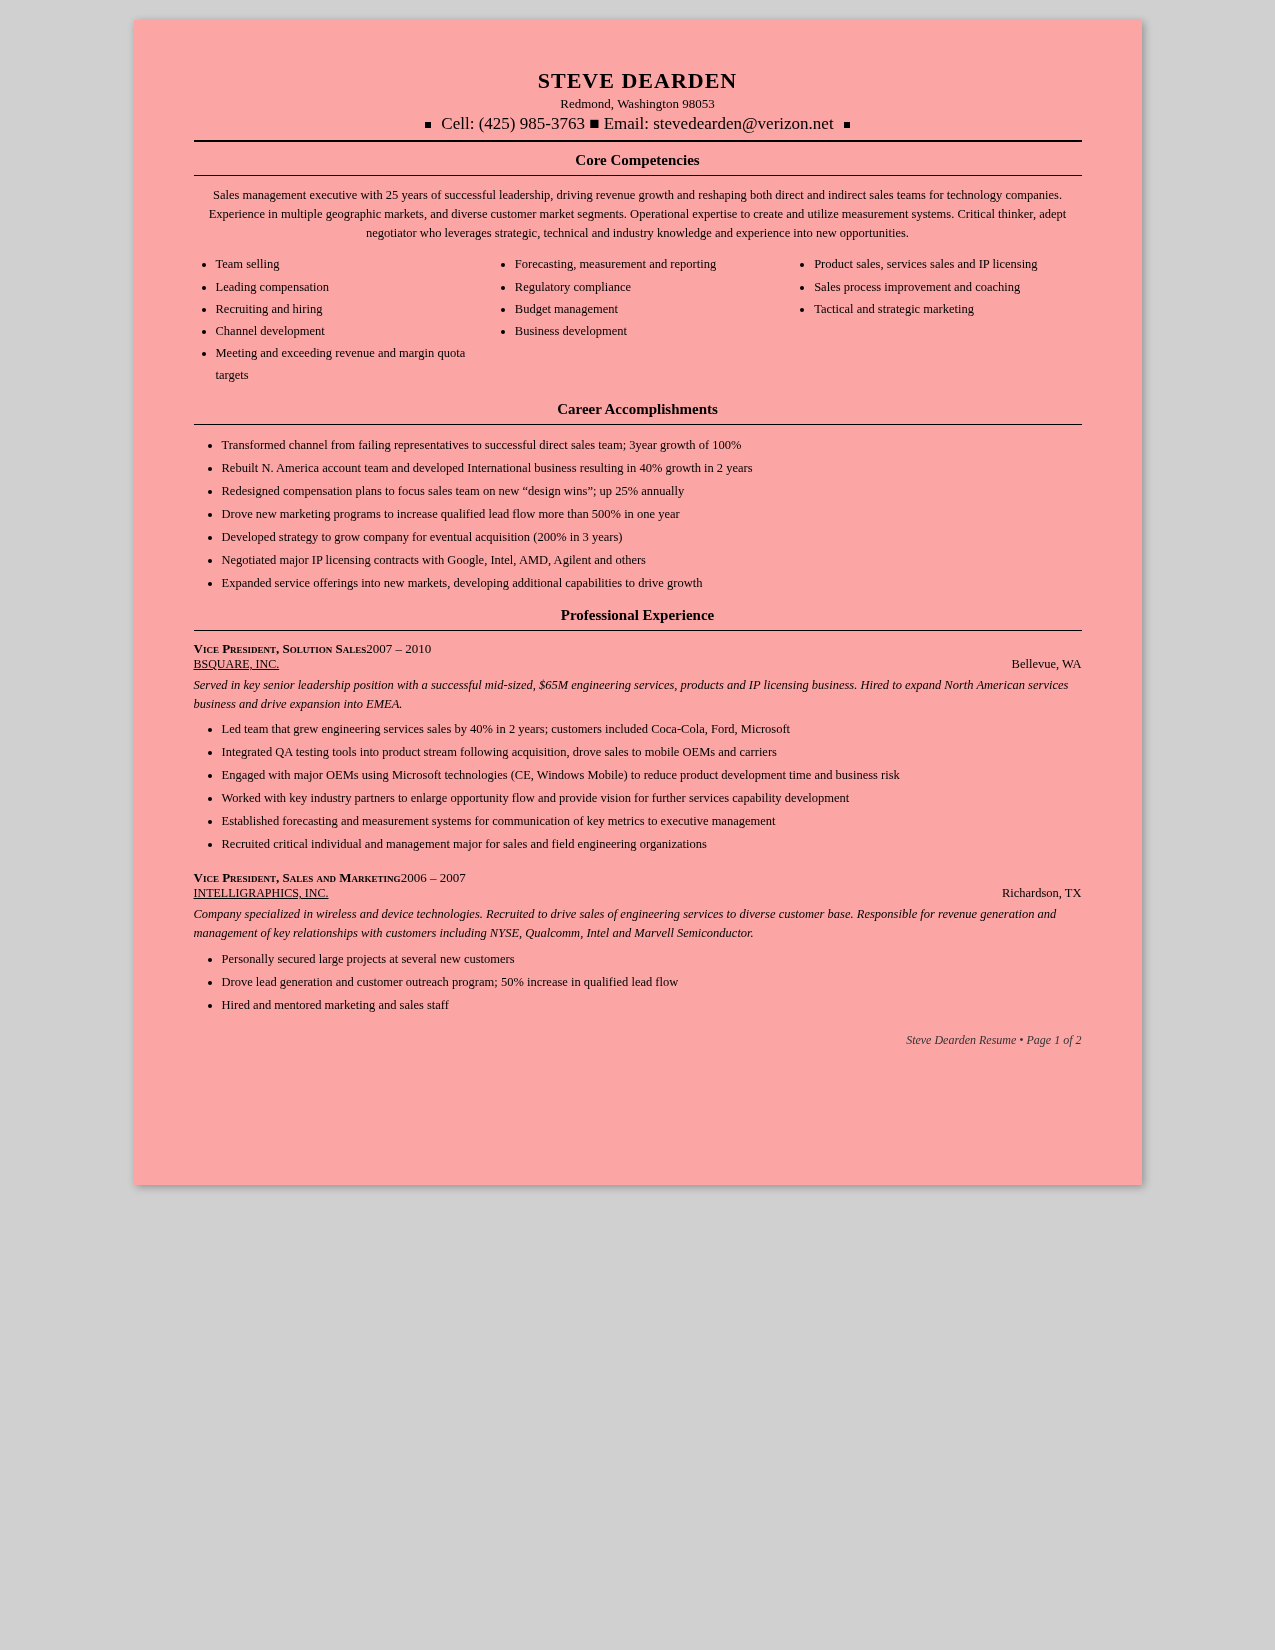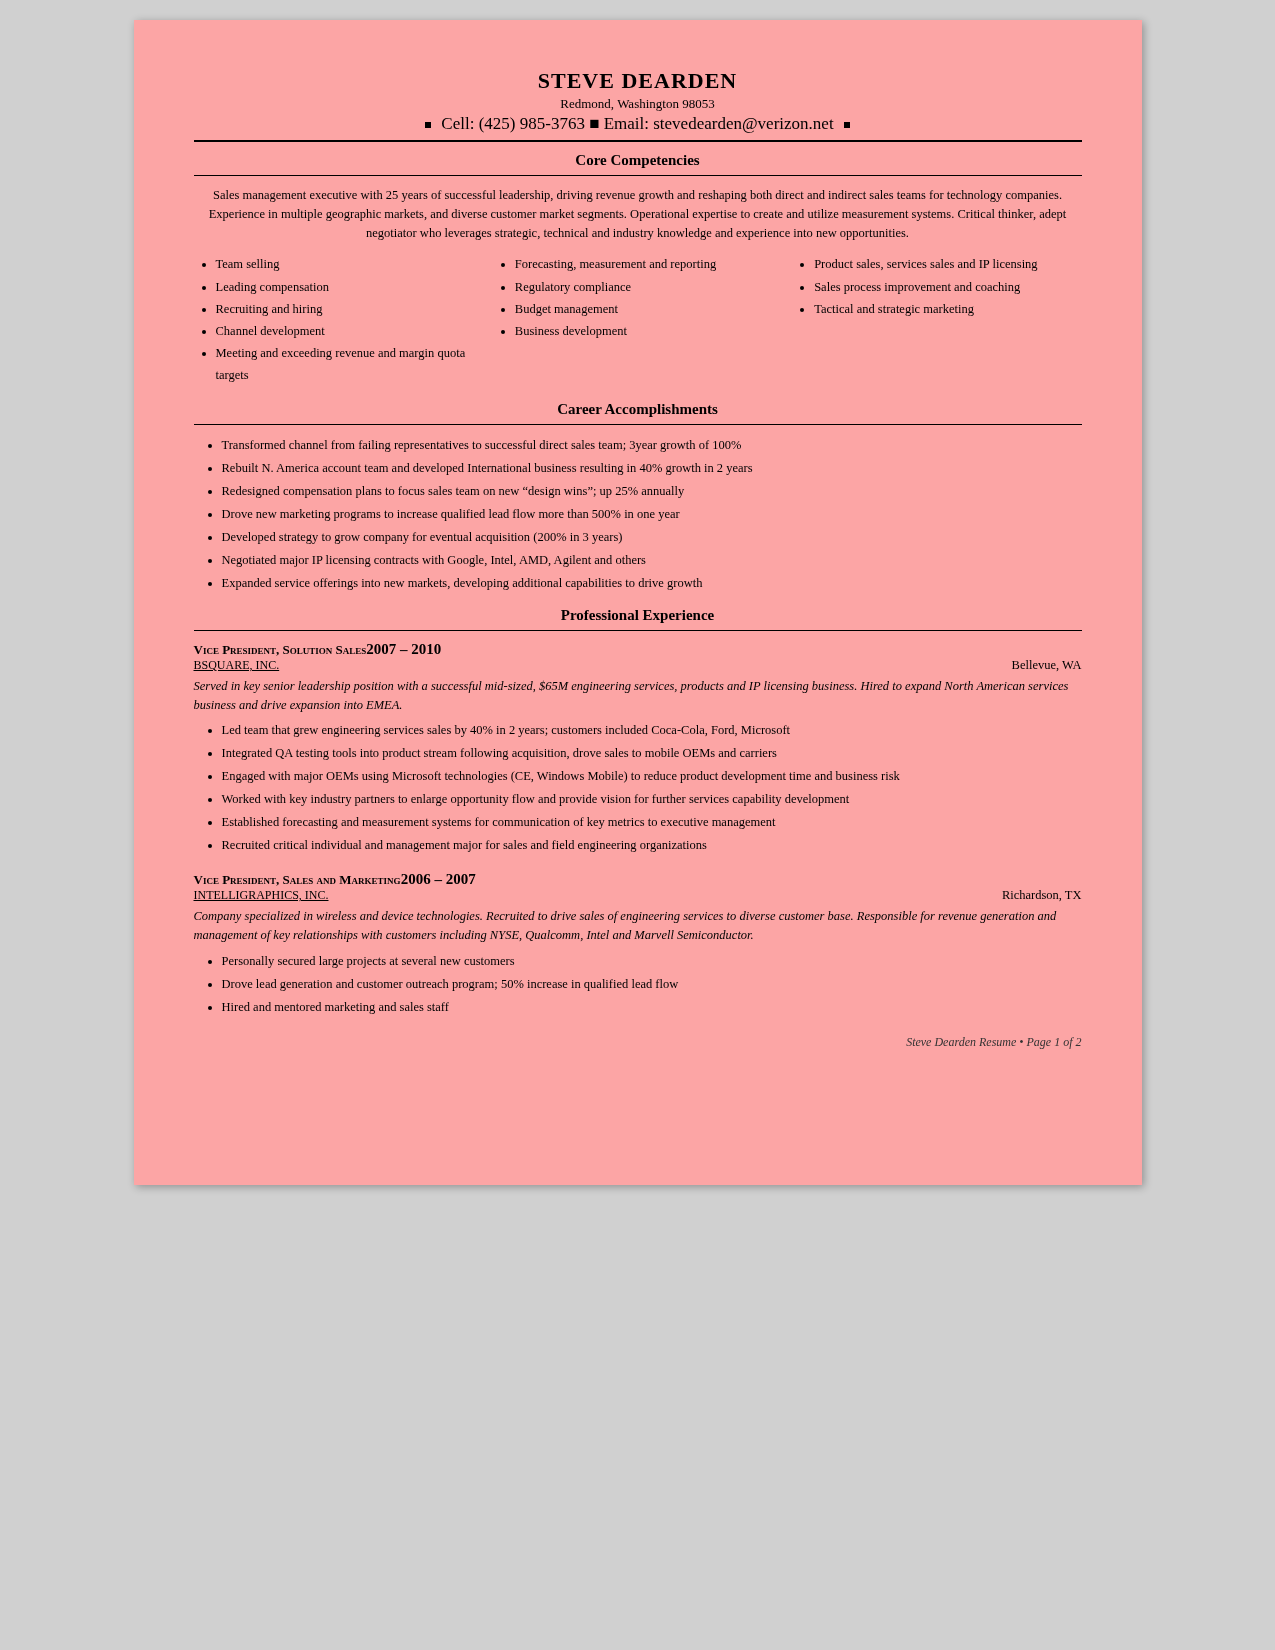--- a/index.html
+++ b/index.html
@@ -96,22 +96,21 @@
       display: flex;
       justify-content: flex-start;
       align-items: baseline;
     }
     .job-title {
       font-size: 13px;
       font-weight: bold;
       font-variant: small-caps;
     }
     .job-dates {
-      font-size: 15px;
-      font-weight: bold;
+      font-size: 13px;
     }
     .job-company-row {
       display: flex;
       justify-content: space-between;
       align-items: baseline;
     }
     .job-company {
       font-size: 12px;
       text-decoration: underline;
     }

